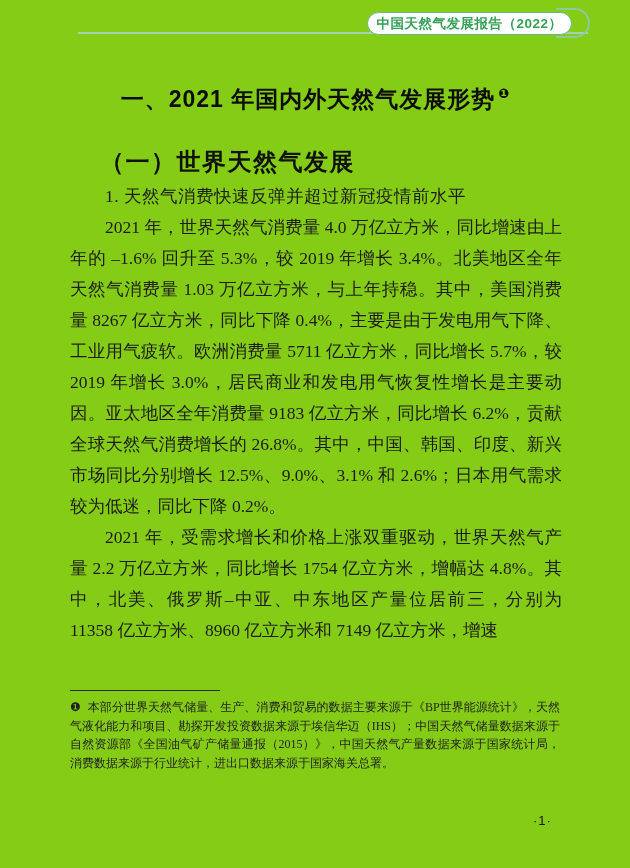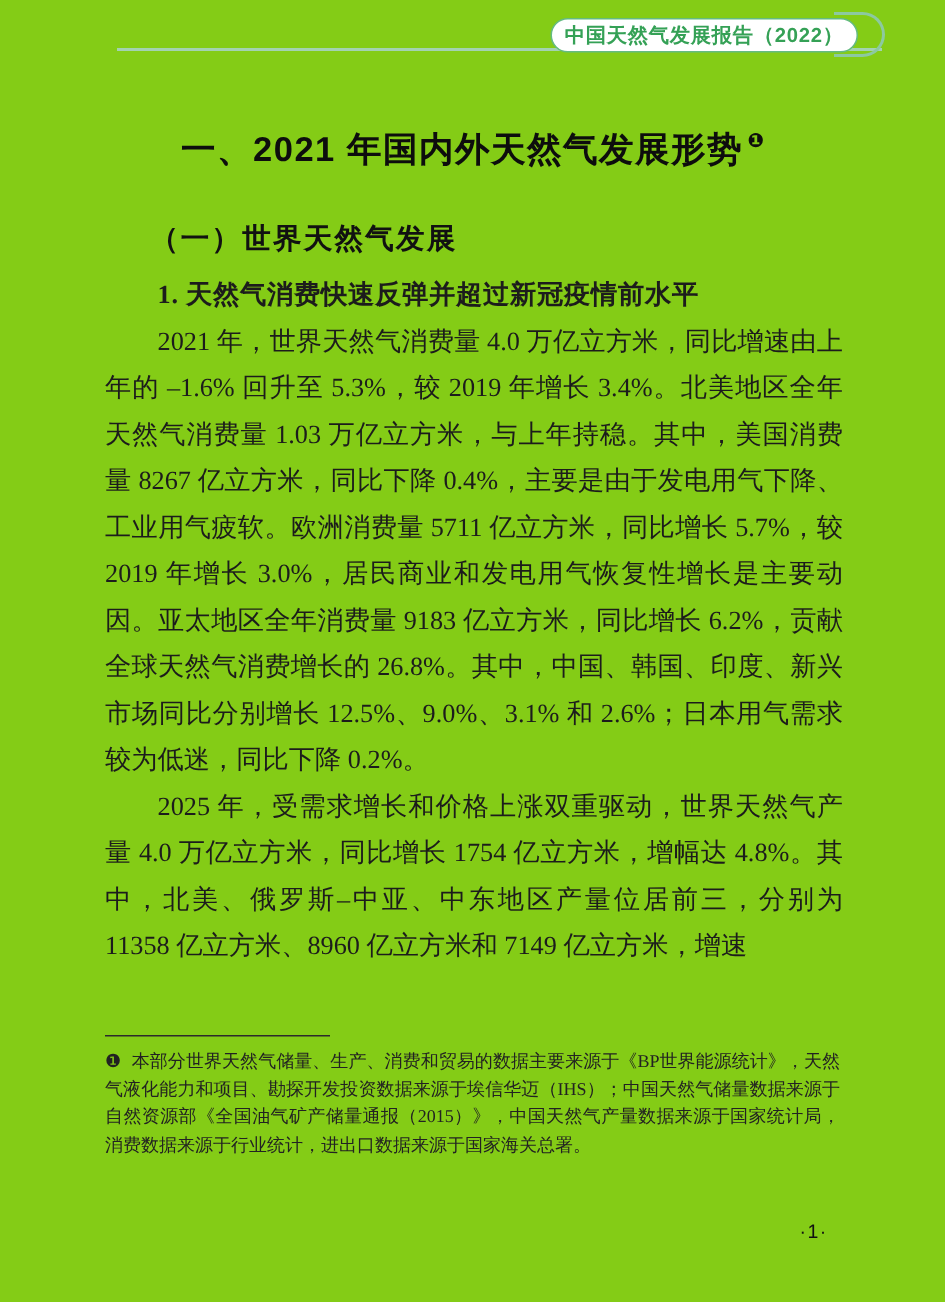--- a/index.html
+++ b/index.html
@@ -67,38 +67,38 @@
     font-size: 13px;
     vertical-align: 9px;
     margin-left: 3px;
     letter-spacing: 0;
   }
 
   
   .section-heading {
     position: absolute;
     left: 100px; top: 146px;
-    font-size: 19px;
+    font-size: 24px;
     font-weight: bold;
     color: #111;
     letter-spacing: 1.5px;
   }
 
   
   .body-flow {
     position: absolute;
     left: 70px; top: 181px;
     width: 492px;
     font-size: 17.5px;
     line-height: 31px;
     text-align: justify;
   }
   .sub-heading {
     text-indent: 2em;
-    font-weight: 700;
+    font-weight: 400;
     letter-spacing: 0.5px;
   }
   .para {
     text-indent: 2em;
   }
 
   
   .footnote {
     position: absolute;
     left: 70px; top: 690px;
@@ -141,21 +141,21 @@
     <span>中国天然气发展报告（2022）</span>
   </div>
 
   <h1 class="doc-title"><span>一、2021 年国内外天然气发展形势</span><sup>❶</sup></h1>
 
   <div class="section-heading">（一）世界天然气发展</div>
 
   <div class="body-flow">
     <div class="sub-heading">1. 天然气消费快速反弹并超过新冠疫情前水平</div>
     <p class="para">2021 年，世界天然气消费量 4.0 万亿立方米，同比增速由上年的 –1.6% 回升至 5.3%，较 2019 年增长 3.4%。北美地区全年天然气消费量 1.03 万亿立方米，与上年持稳。其中，美国消费量 8267 亿立方米，同比下降 0.4%，主要是由于发电用气下降、工业用气疲软。欧洲消费量 5711 亿立方米，同比增长 5.7%，较 2019 年增长 3.0%，居民商业和发电用气恢复性增长是主要动因。亚太地区全年消费量 9183 亿立方米，同比增长 6.2%，贡献全球天然气消费增长的 26.8%。其中，中国、韩国、印度、新兴市场同比分别增长 12.5%、9.0%、3.1% 和 2.6%；日本用气需求较为低迷，同比下降 0.2%。</p>
-    <p class="para">2025 年，受需求增长和价格上涨双重驱动，世界天然气产量 4.0 万亿立方米，同比增长 1754 亿立方米，增幅达 4.8%。其中，北美、俄罗斯–中亚、中东地区产量位居前三，分别为 11358 亿立方米、8960 亿立方米和 7149 亿立方米，增速</p>
+    <p class="para">2021 年，受需求增长和价格上涨双重驱动，世界天然气产量 2.2 万亿立方米，同比增长 1754 亿立方米，增幅达 4.8%。其中，北美、俄罗斯–中亚、中东地区产量位居前三，分别为 11358 亿立方米、8960 亿立方米和 7149 亿立方米，增速</p>
   </div>
 
   <div class="footnote">
     <div class="footnote-rule"></div>
     <p class="footnote-text"><span class="fn-marker">❶</span><span>本部分世界天然气储量、生产、消费和贸易的数据主要来源于《BP世界能源统计》，天然气液化能力和项目、勘探开发投资数据来源于埃信华迈（IHS）；中国天然气储量数据来源于自然资源部《全国油气矿产储量通报（2015）》，中国天然气产量数据来源于国家统计局，消费数据来源于行业统计，进出口数据来源于国家海关总署。</span></p>
   </div>
 
   <div class="page-number">·1·</div>
 
 </div>

